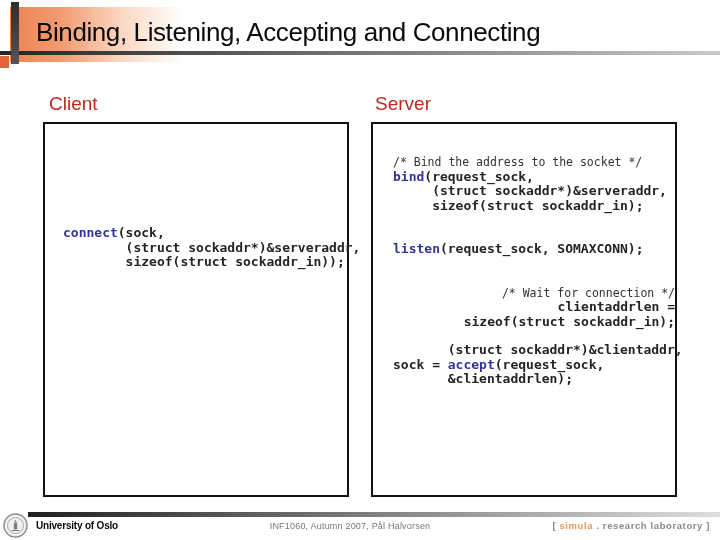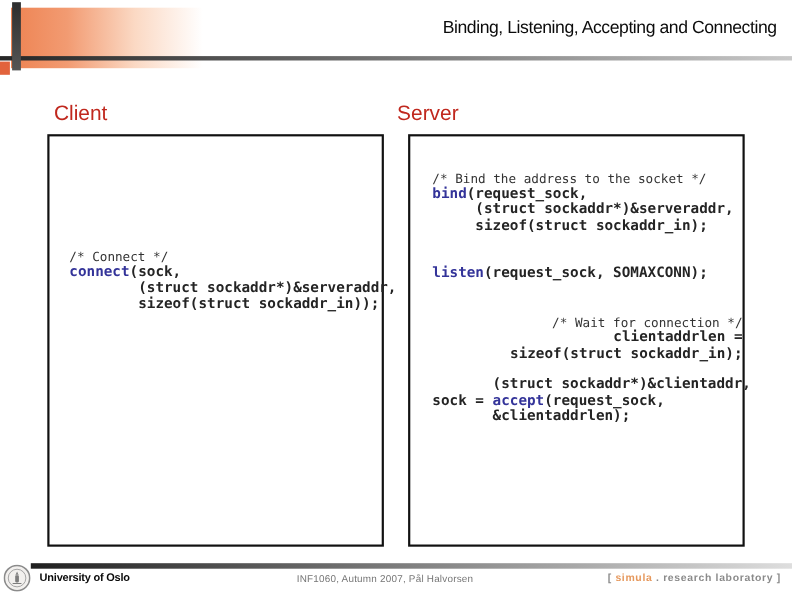--- a/index.html
+++ b/index.html
@@ -18,31 +18,30 @@
   .title-hrule {
     position: absolute; left: 0; top: 51px; width: 720px; height: 4px;
     background: linear-gradient(to right, #262626 0%, #6e6e6e 45%, #c9c9c9 100%);
   }
   .accent-square {
     position: absolute; left: 0; top: 56px; width: 9px; height: 12px;
     background: #e2633c;
   }
   .slide-title {
     position: absolute; left: 36px; top: 17px; width: 670px;
-    font-size: 16px; font-weight: 500; letter-spacing: -0.4px; color: #0b0b0b;
+    font-size: 26px; font-weight: 500; letter-spacing: -0.4px; color: #0b0b0b;
     white-space: nowrap;
-    text-align: right;
   }
 
   
   .panel-label {
     position: absolute; top: 93px; font-size: 19px; color: #c0281e;
   }
   .panel-label.client { left: 49px; }
-  .panel-label.server { left: 361px; }
+  .panel-label.server { left: 375px; }
 
   
   .panel {
     position: absolute; top: 122px; height: 375px; width: 306px;
     border: 2px solid #111; background: #fff;
   }
   .panel.client { left: 43px; }
   .panel.server { left: 371px; }
 
   .panel.client .blocks { padding: 102px 0 0 18px; }
@@ -87,21 +86,20 @@
 <div class="title-vbar"></div>
 <div class="accent-square"></div>
 <h1 class="slide-title">Binding, Listening, Accepting and Connecting</h1>
 
 <div class="panel-label client">Client</div>
 <div class="panel-label server">Server</div>
 
 <div class="panel client">
   <div class="blocks">
       <div class="code-block">
-        <div class="comment">/* Connect */</div>
         <div class="code-line"><span class="kw">connect</span><span>(sock,</span></div>
         <div class="code-line"><span>        (struct sockaddr*)&amp;serveraddr,</span></div>
         <div class="code-line"><span>        sizeof(struct sockaddr_in));</span></div>
       </div>
     </div>
 </div>
 <div class="panel server">
   <div class="blocks">
       <div class="code-block">
         <div class="comment">/* Bind the address to the socket */</div>

